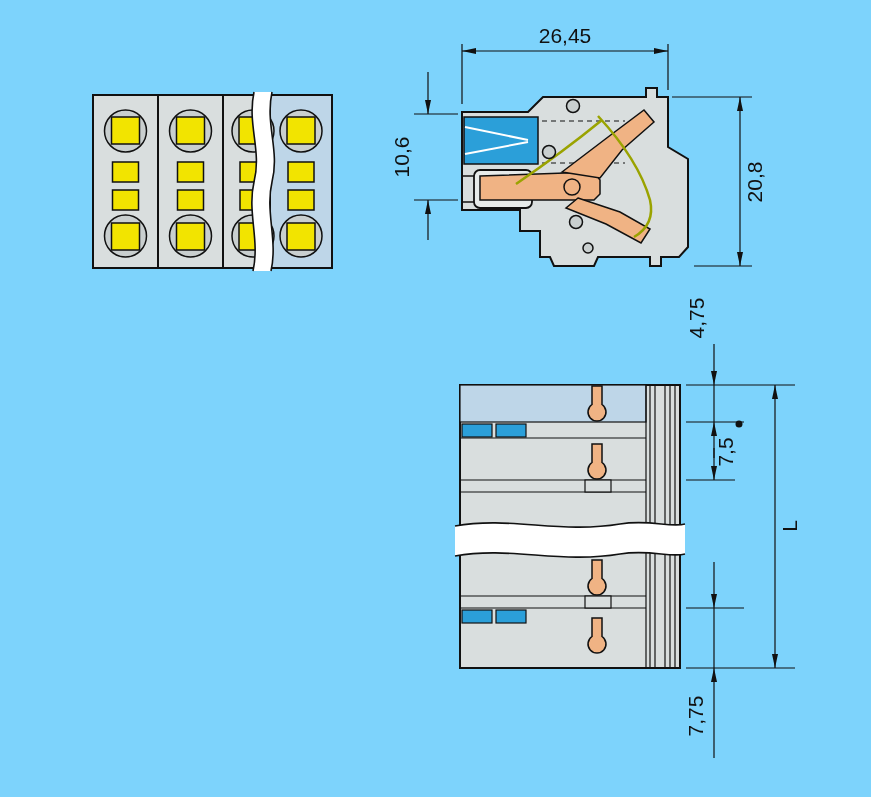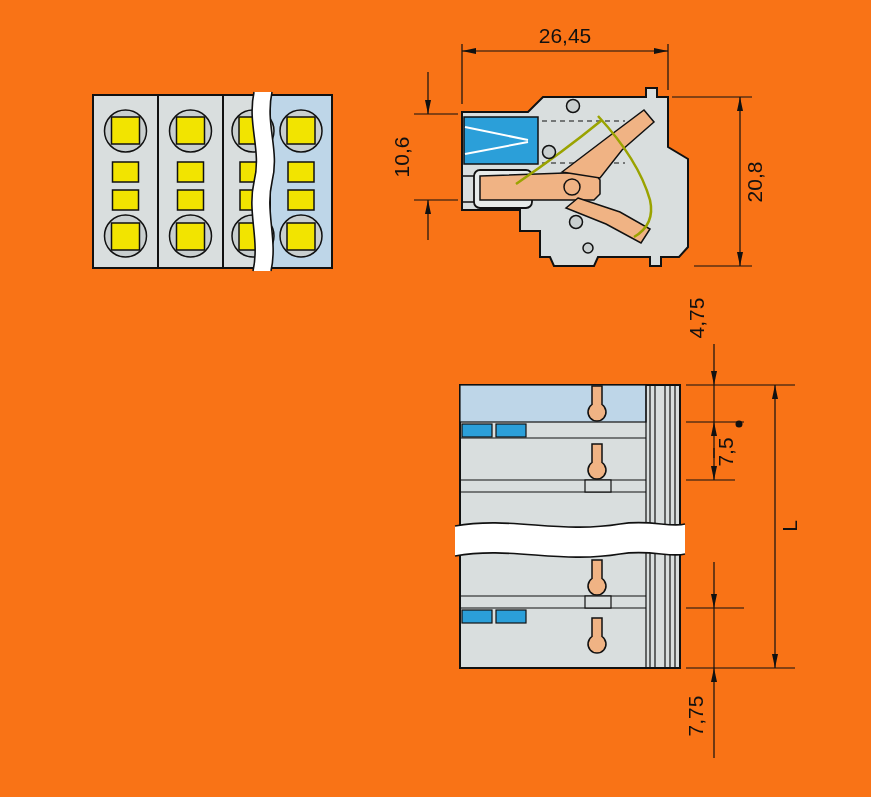--- a/index.html
+++ b/index.html
@@ -1,16 +1,16 @@
 <!DOCTYPE html>
 <html><head>
 <meta charset="utf-8">
 <style>
   html,body{margin:0;padding:0;background:#fff;}
-  .canvas{width:871px;height:797px;position:relative;background:#f97316;}
+  .canvas{width:871px;height:797px;position:relative;background:#7dd3fc;}
   svg text{font-family:"Liberation Sans","DejaVu Sans",sans-serif;}
   .o2{stroke:#111;stroke-width:2;stroke-linejoin:miter;}
   .o18{stroke:#111;stroke-width:1.8;}
   .o15{stroke:#111;stroke-width:1.5;}
   .o12{stroke:#111;stroke-width:1.2;}
   .dl{stroke:#111;stroke-width:1.2;fill:none;}
   .wave{stroke:#111;stroke-width:1.6;fill:none;}
   .whitefill{fill:#fff;stroke:none;}
   .dash{stroke:#111;stroke-width:1.2;stroke-dasharray:5 4;fill:none;}
   .wline{stroke:#fff;stroke-width:2;fill:none;}

